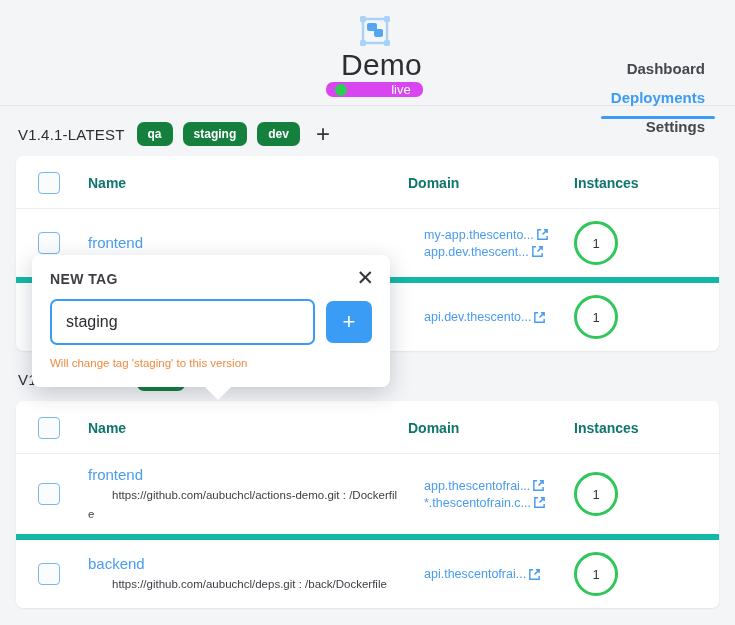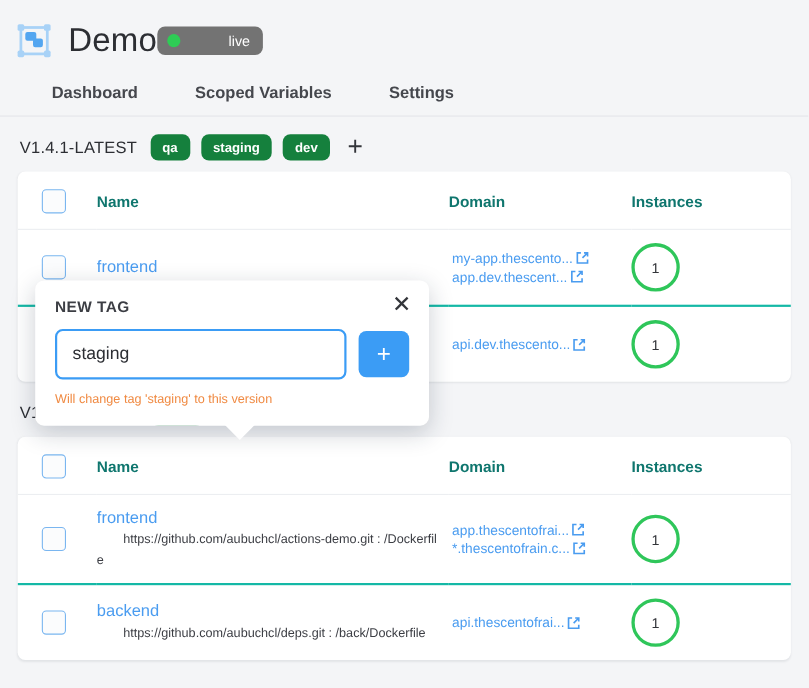--- a/index.html
+++ b/index.html
@@ -5,42 +5,43 @@
   * { box-sizing: border-box; margin: 0; padding: 0; }
   html, body {
     width: 735px; height: 625px;
     background: #f4f5f7;
     font-family: "Liberation Sans", sans-serif;
     overflow: hidden;
   }
   .page { position: relative; width: 735px; height: 625px; }
 
   
-  .header { display: flex; align-items: center; padding: 14px 0 0 14px; height: 60px; }
+  .header { display: flex; align-items: center; padding: 14px 0 0 14px; height: 60px; flex-direction: column; }
   .logo { width: 34px; height: 34px; flex: 0 0 34px; position: relative; }
   .logo svg { display: block; }
   .app-title {
     font-size: 30px; color: #2c2e33; margin-left: 14px;
     letter-spacing: .2px; font-weight: 400;
   }
   .live-badge {
-    background: #737373; color: #ffffff;
+    background: #d946ef; color: #ffffff;
     border-radius: 7px; height: 26px; display: flex; align-items: center;
     padding: 0 12px 0 9px; font-size: 13px; gap: 36px;
   }
   .live-dot {
     width: 12px; height: 12px; border-radius: 50%;
     background: #2ecc55; margin-right: 8px;
   }
 
   
   .tabs {
     display: flex; align-items: flex-end; height: 46px;
-    padding: 0 21px; border-bottom: 1px solid #e3e5e9;
+    padding: 0 4px; border-bottom: 1px solid #e3e5e9;
     background: #f4f5f7;
+    flex-direction: column;
   }
   .tab {
     font-size: 15px; font-weight: bold; color: #45474d;
     padding: 0 26px 12px 26px; position: relative; cursor: pointer;
     white-space: nowrap;
   }
   .tab.active { color: #3b9cf5; }
   .tab.active::after {
     content: ""; position: absolute; left: 16px; right: 16px; bottom: -1px;
     height: 3px; background: #3b9cf5; border-radius: 2px;
@@ -66,41 +67,41 @@
   .card {
     background: #fff; border-radius: 7px; margin: 0 16px;
     box-shadow: 0 1px 2px rgba(30,35,50,.08);
     overflow: hidden;
   }
   table { width: 100%; border-collapse: collapse; table-layout: fixed; }
   th {
     text-align: left; font-size: 14px; font-weight: bold; color: #0f766e;
     padding: 16px 0 14px 0; border-bottom: 1px solid #eceef1;
   }
-  td { padding: 12px 0; border-bottom: 2px solid #14b8a6; vertical-align: middle; }
+  td { padding: 12px 0; border-bottom: 6px solid #14b8a6; vertical-align: middle; }
   tr:last-child td { border-bottom: none; }
   .col-check { width: 72px; padding-left: 22px; }
   .col-name  { width: 320px; }
   .col-domain{ width: 166px; }
   .col-inst  { width: auto; }
 
   .checkbox {
     width: 22px; height: 22px; border: 1px solid #7ab6f0;
     border-radius: 4px; background: #fbfcfd; cursor: pointer; display: block;
   }
   .svc-name {
     font-size: 15px; color: #4a9cf0; cursor: pointer; display: block;
     margin-bottom: 2px;
   }
   .svc-repo {
     font-size: 11.5px; color: #3c3e44; line-height: 1.35;
     word-break: break-all; padding-right: 12px; padding-left: 24px;
   }
   .domain-line {
-    display: flex; align-items: center; gap: 2px; margin: 3px 3px;
+    display: flex; align-items: center; gap: 2px; margin: 3px 16px;
     font-size: 12.5px; color: #4a9cf0;
   }
   .domain-text {
     white-space: nowrap; overflow: hidden; text-overflow: ellipsis;
     max-width: 128px; cursor: pointer;
   }
   .ext-icon { flex: 0 0 auto; cursor: pointer; line-height: 0; }
   .inst-badge {
     width: 44px; height: 44px; border-radius: 50%;
     border: 3px solid #2fc65a; display: flex; align-items: center;
@@ -161,21 +162,21 @@
     </div>
     <div class="app-title">Demo</div>
     <div class="live-badge">
       <span class="live-dot"></span>
       <span>live</span>
     </div>
   </div>
 
   <div class="tabs">
     <div class="tab">Dashboard</div>
-    <div class="tab">Scoped Variables</div>
+    <div class="tab active">Deployments</div>
     <div class="tab">Settings</div>
   </div>
 
   <div class="version-row">
     <span class="version-label">V1.4.1-LATEST</span>
     <span class="tag-pill">qa</span>
     <span class="tag-pill">staging</span>
     <span class="tag-pill">dev</span>
     <span class="plus-btn">+</span>
   </div>

